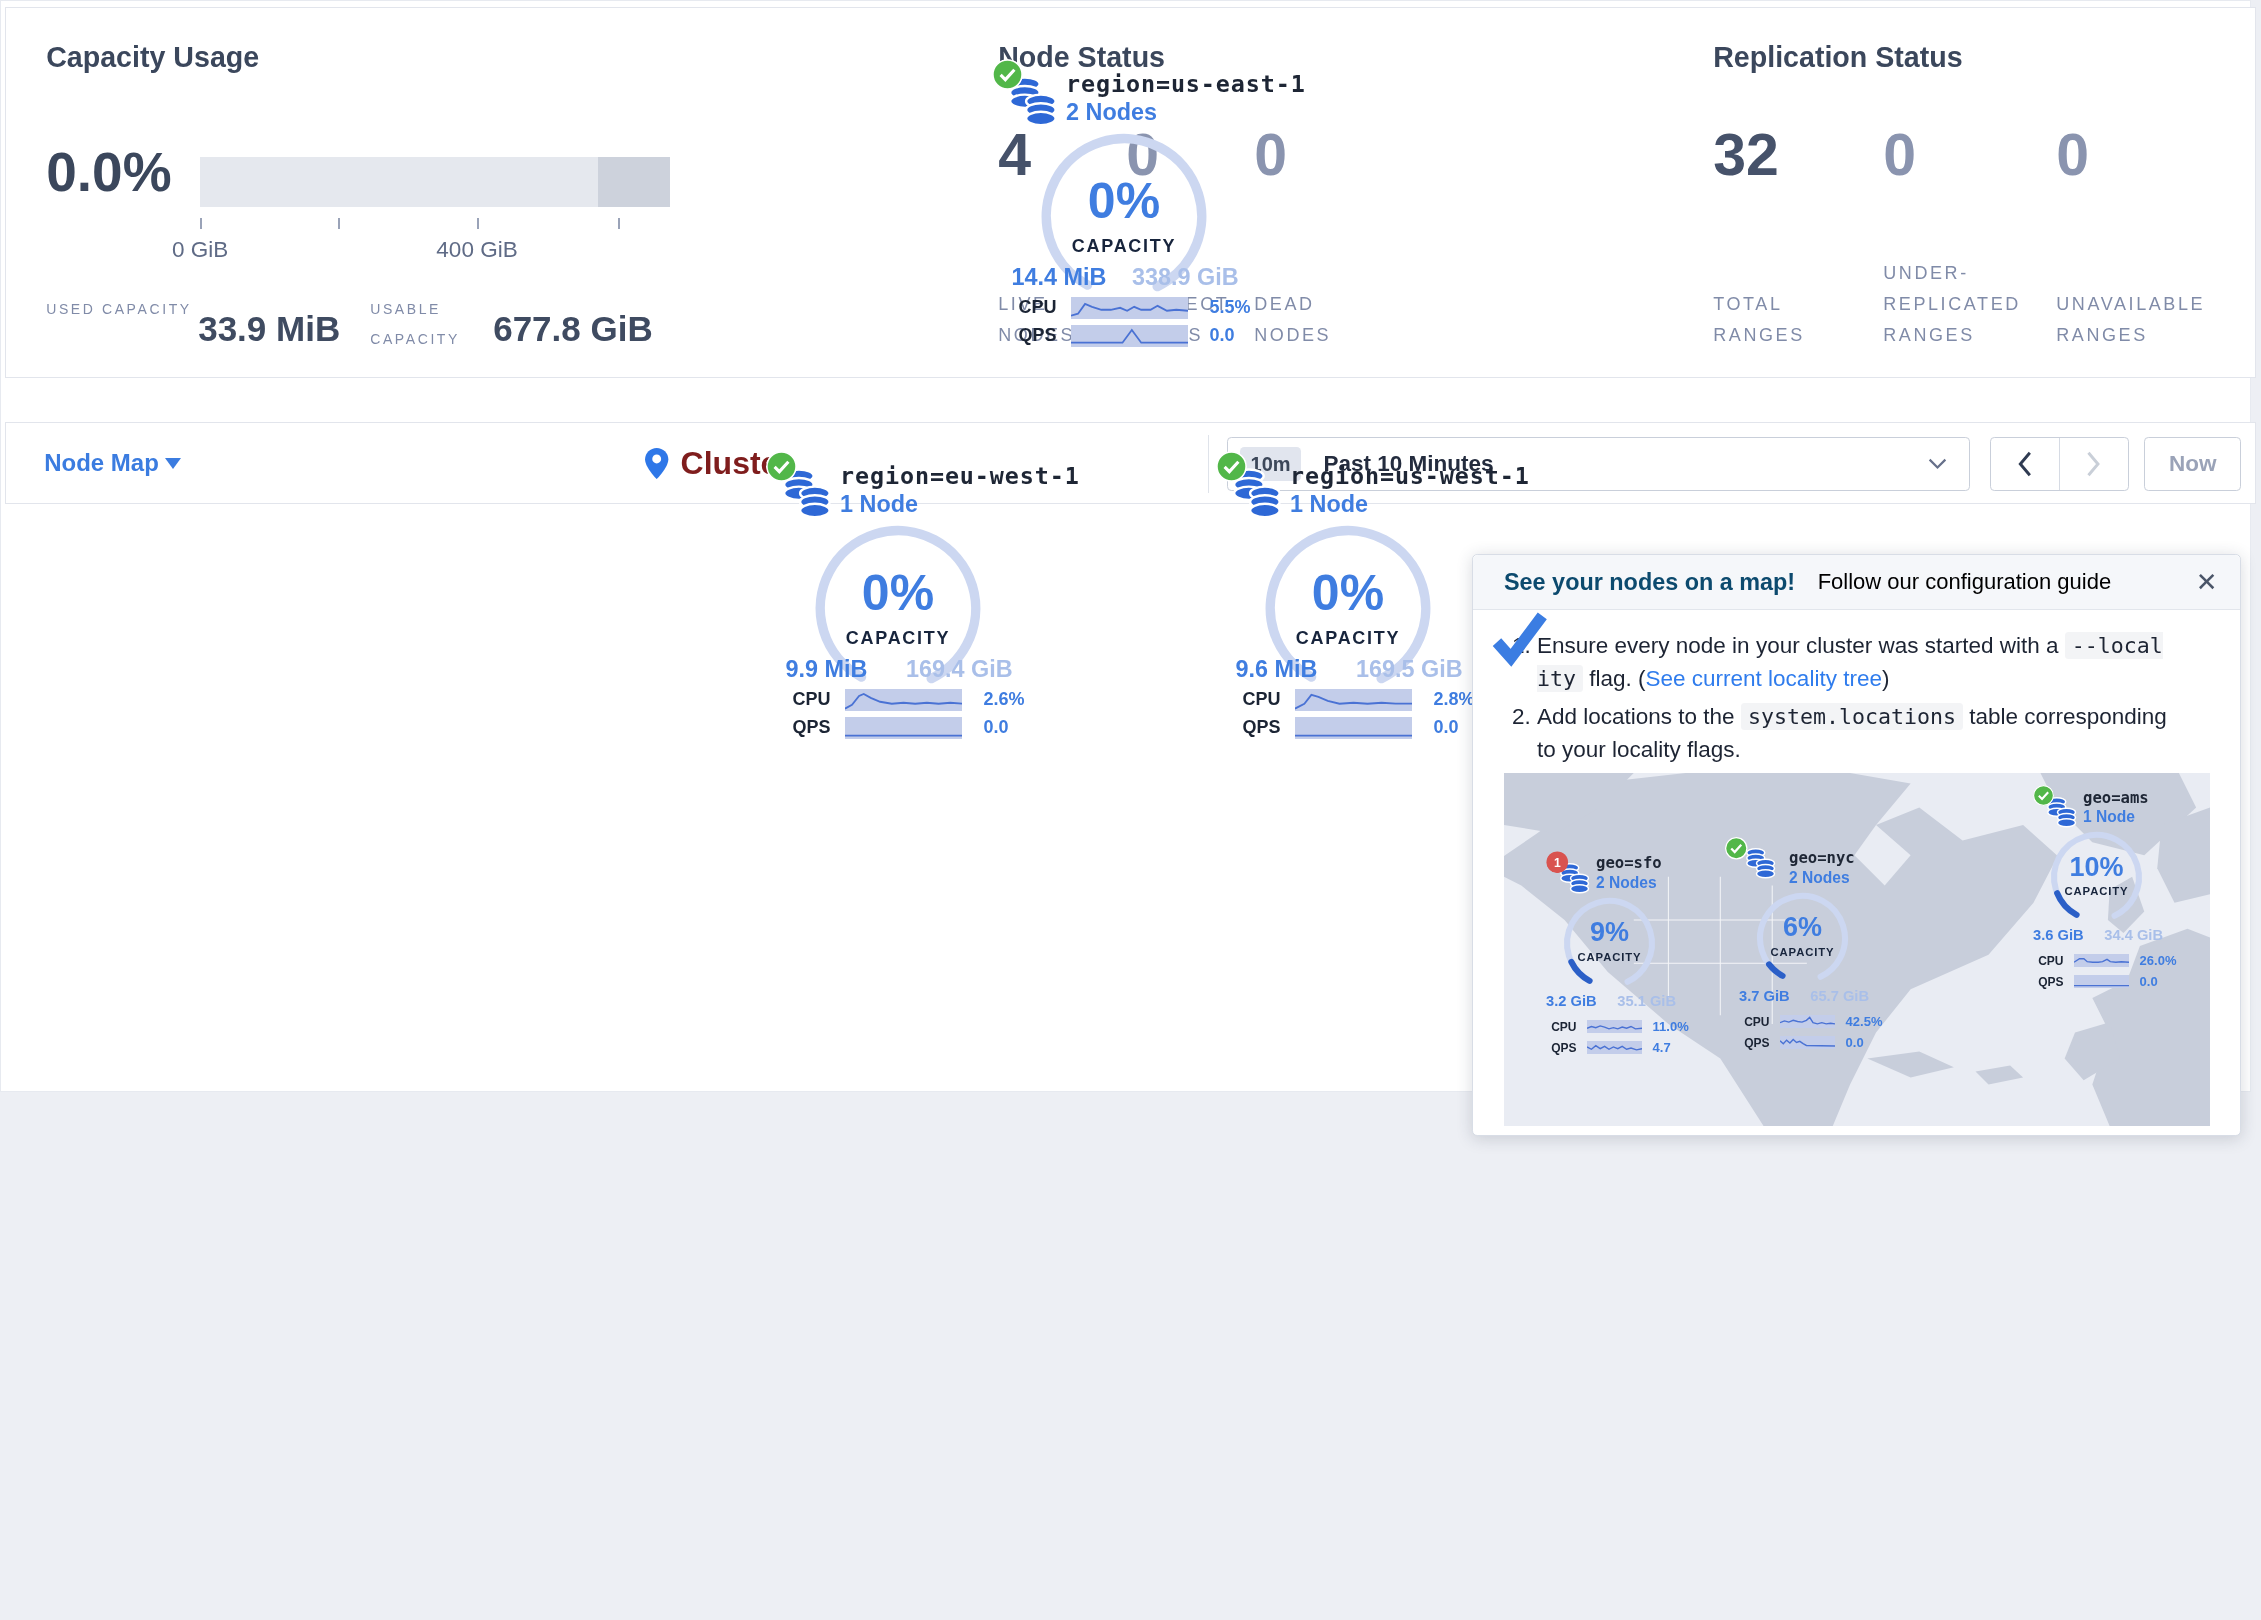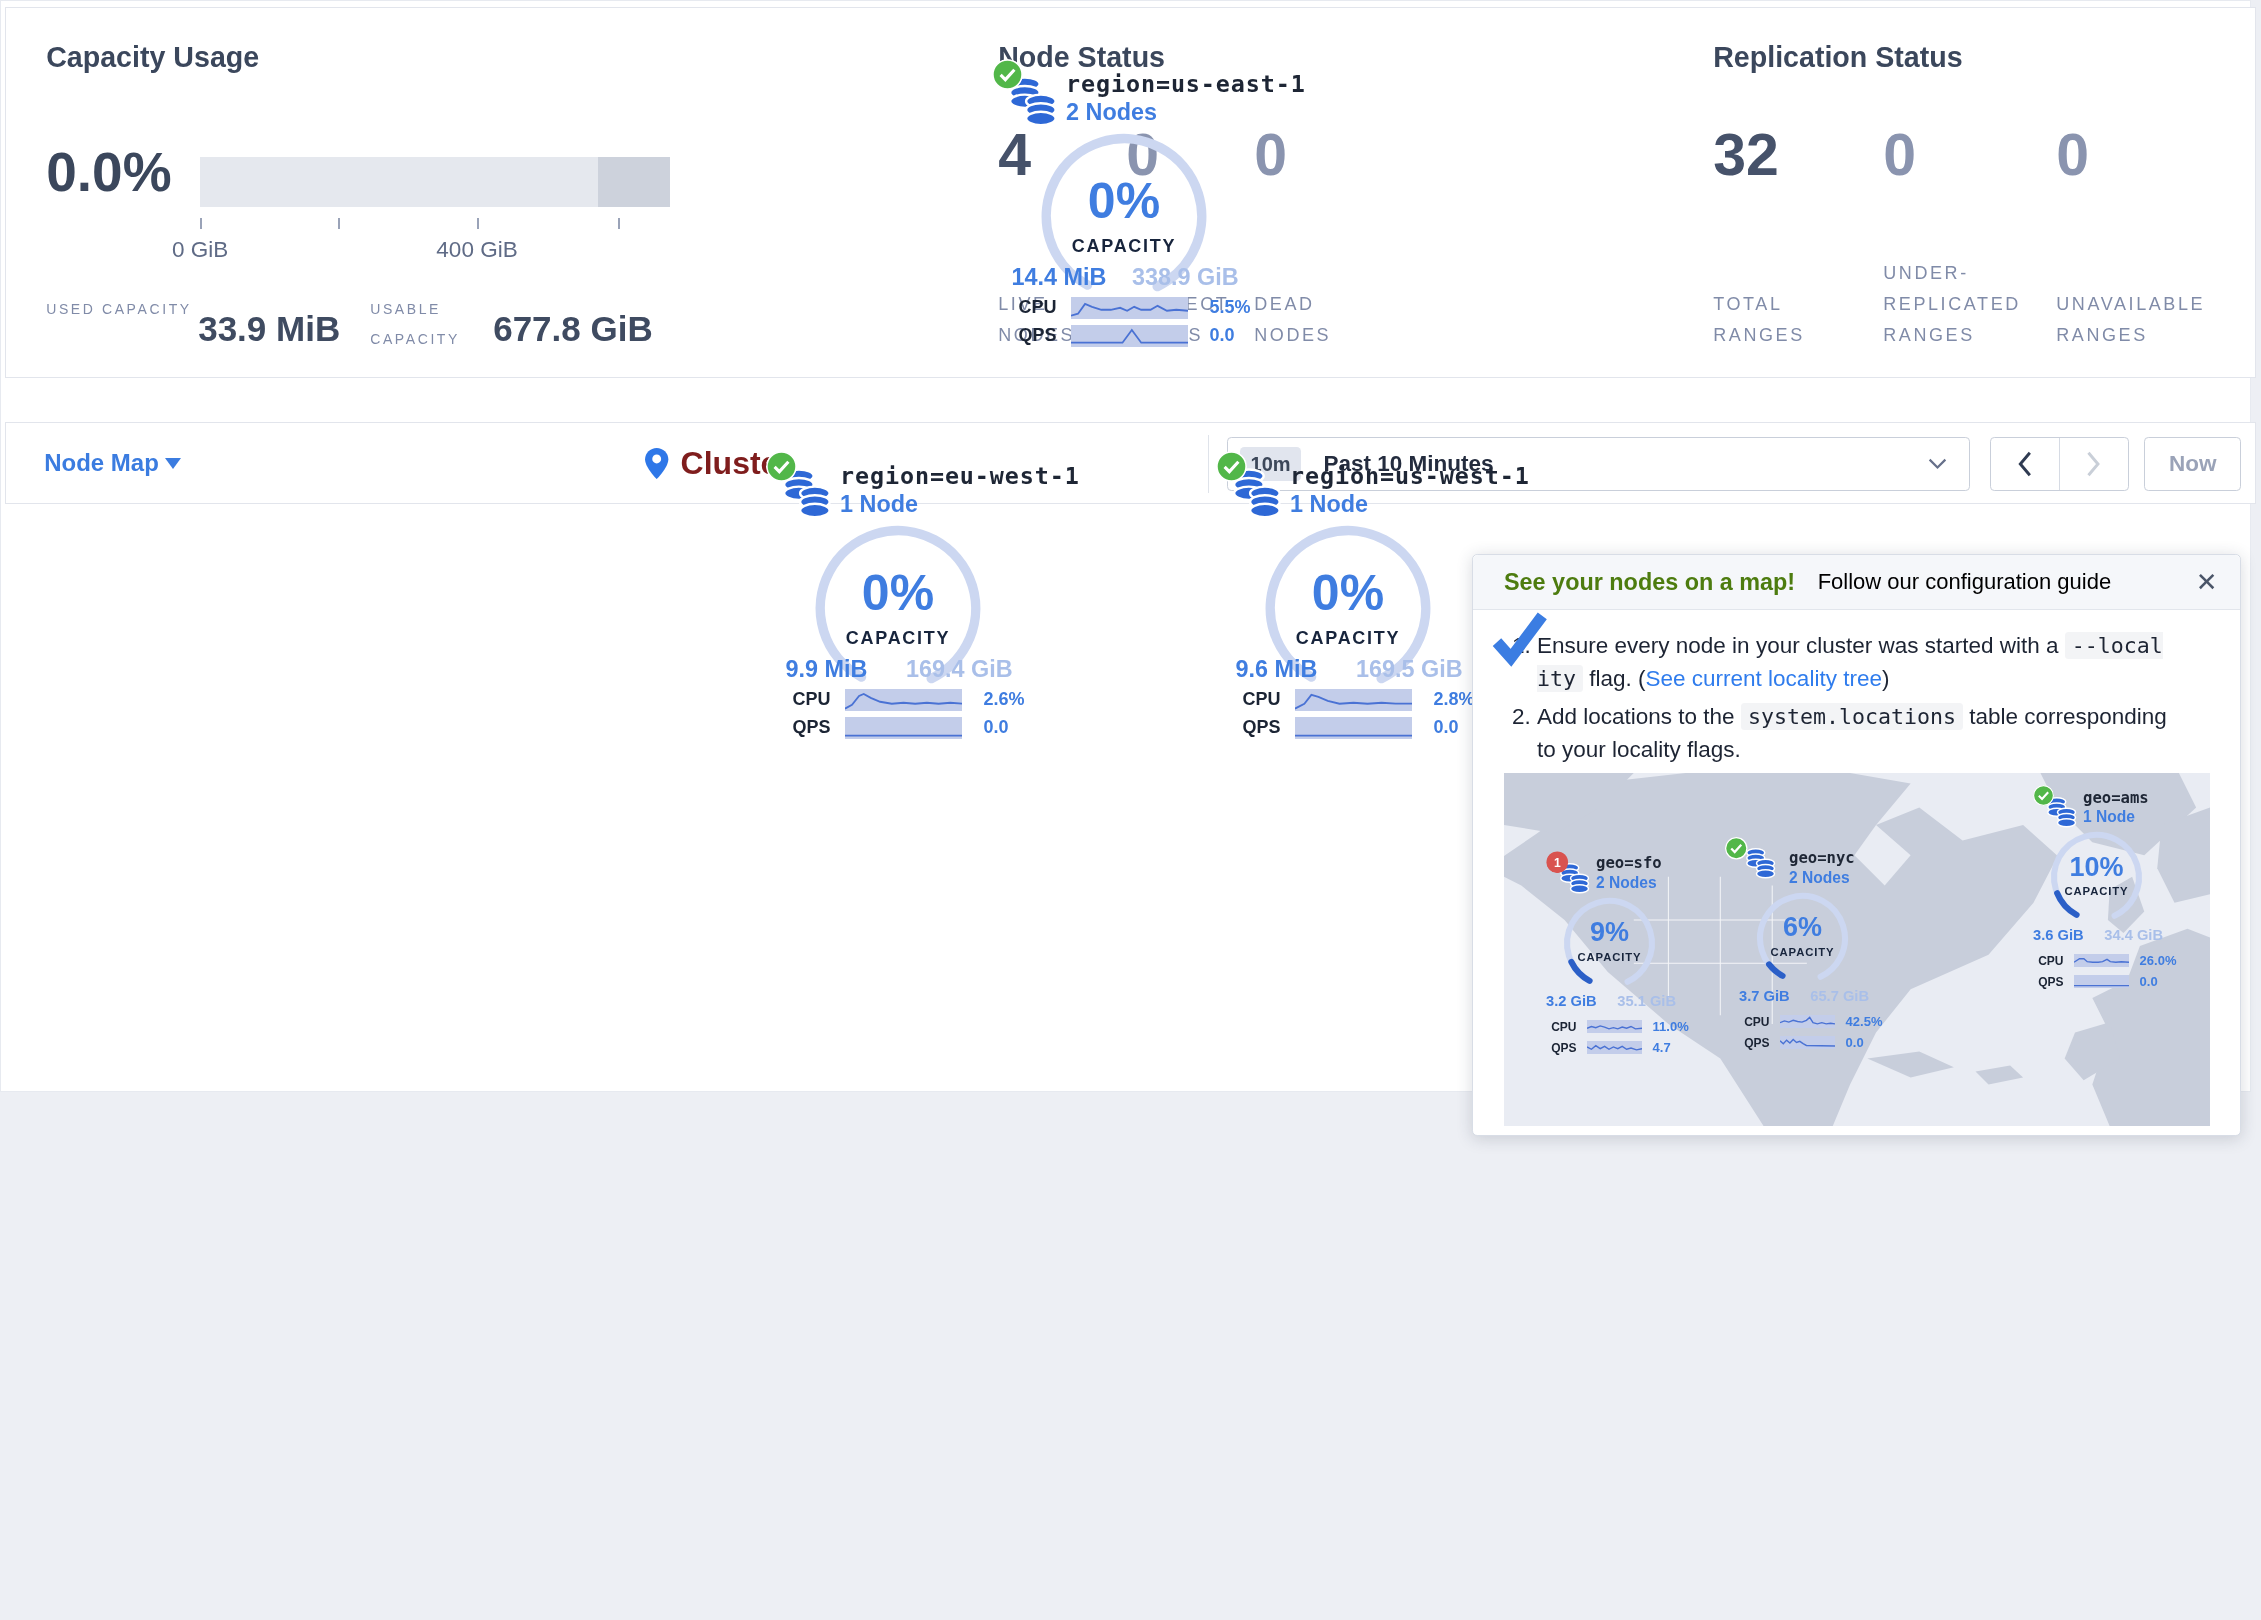--- a/index.html
+++ b/index.html
@@ -67,21 +67,21 @@
   .region .arc-cap { top:106px; font-size:18px; letter-spacing:1.7px; }
   .region .minmax { left:21.6px; top:210px; width:227px; font-size:23.4px; }
   .region .srow.cpu { left:28.6px; top:243px; } .region .srow.qps { left:28.6px; top:271px; }
   .region .sl { width:52px; font-size:18px; }
   .region .spark { width:117px; height:21.6px; }
   .region .sv { margin-left:22px; font-size:18px; }
 
   
   #popup { position:absolute; left:1472px; top:554px; width:769px; height:582px; background:#fff; border:0.9px solid #d8dde6; border-radius:5.2px; box-shadow:0 2.6px 15.6px rgba(40,50,70,.18); z-index:10; }
   #popup-header { position:relative; height:55px; background:#f5f7fa; border-bottom:0.9px solid #e2e6ec; border-radius:5.2px 5.2px 0 0; display:flex; align-items:center; }
-  #popup-title { margin-left:31px; font-size:23.4px; font-weight:700; color:#4d7c0f; }
+  #popup-title { margin-left:31px; font-size:23.4px; font-weight:700; color:#0c4a6e; }
   #popup-link { margin-left:22.5px; font-size:22px; color:#000000; cursor:pointer; }
   #popup-close { position:absolute; right:22.5px; top:12px; font-size:26px; color:#4a5568; cursor:pointer; font-weight:400; }
   #steps { position:absolute; left:33px; top:74px; width:668px; font-size:22.5px; color:#1d2433; line-height:33px; }
   #steps ol { padding-left:31px; }
   #steps li + li { margin-top:5.2px; }
   code { font-family:"DejaVu Sans Mono","Liberation Mono",monospace; font-size:21.6px; background:#f3f4f6; border-radius:3.5px; padding:0.9px 7px; word-break:break-all; }
   .inline-link { color:#2f7ced; cursor:pointer; }
   #big-check { position:absolute; left:17.3px; top:54px; z-index:4; }
   #minimap { position:absolute; left:31px; top:218px; width:706px; height:353px; background:#e9ecf3; overflow:hidden; }
   #minimap > svg.land { position:absolute; left:0; top:0; }

